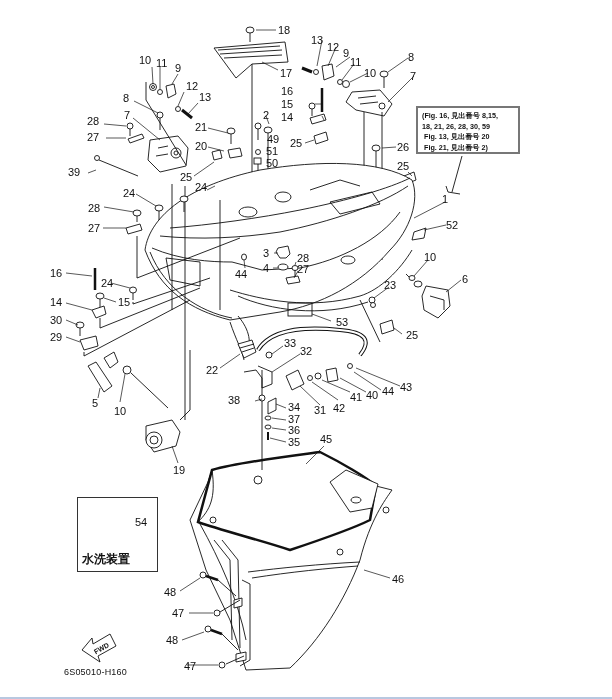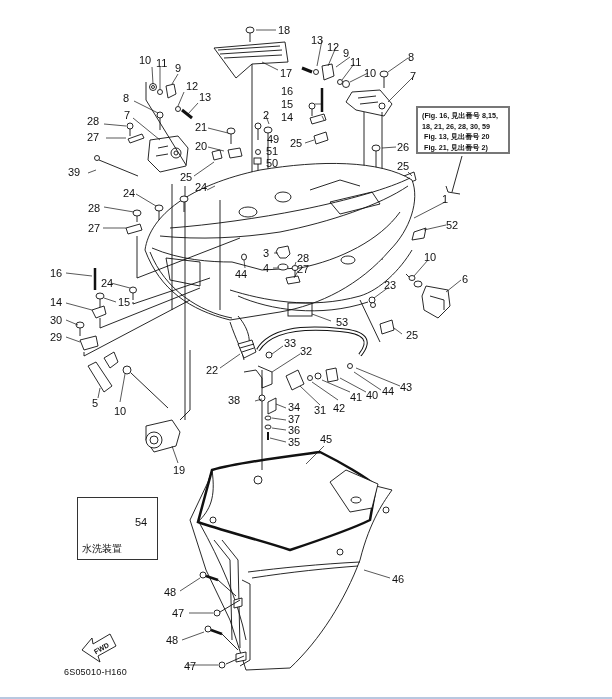--- a/index.html
+++ b/index.html
@@ -1,27 +1,27 @@
 <!DOCTYPE html>
 <html><head>
 <meta charset="utf-8">
 <style>
   html, body { margin:0; padding:0; background:#fff; }
   body { width:612px; height:699px; position:relative; overflow:hidden;
          font-family:"Liberation Sans", sans-serif; }
   #stage { position:absolute; left:0; top:0; width:612px; height:699px; }
   .callout { font-family:"Liberation Sans", sans-serif; font-size:11px; fill:#111; }
-  .note-box { position:absolute; left:416px; top:106px; width:94px; height:48px;
+  .note-box { position:absolute; left:416px; top:106px; width:104px; height:48px;
               border:2px solid #777; background:#fff; box-sizing:border-box;
               padding:3px 3px 0 4px; font-size:7.2px; font-weight:bold; line-height:10.5px; color:#111; }
   .note-box div { white-space:nowrap; }
   .note-box .ind { padding-left:2px; }
-  .wash-box { position:absolute; left:77px; top:497px; width:81px; height:63px;
+  .wash-box { position:absolute; left:77px; top:497px; width:81px; height:75px;
               border:1px solid #333; box-sizing:border-box; background:#fff; }
-  .wash-label { position:absolute; left:4px; bottom:3px; font-size:10px; font-weight:normal; color:#111; }
+  .wash-label { position:absolute; left:4px; bottom:3px; font-size:12px; font-weight:bold; color:#111; }
   .ref-code { position:absolute; left:64px; top:667px; font-size:9px; color:#111; letter-spacing:0.2px;text-align:right; }
   .bottom-bar { position:absolute; left:0; top:697px; width:612px; height:2px; background:#b8c8e0; }
 </style>
 </head>
 <body>
 
 <svg id="stage" viewBox="0 0 612 699" xmlns="http://www.w3.org/2000/svg">
   <g fill="none" stroke="#111" stroke-width="0.9">
 
     <g>

